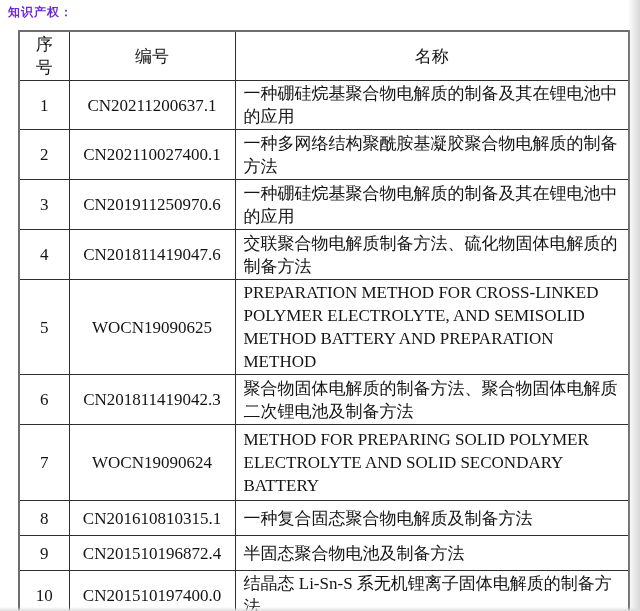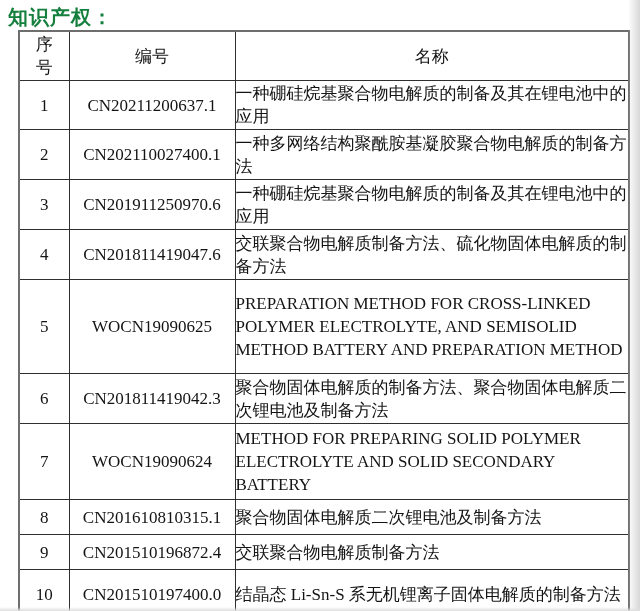--- a/index.html
+++ b/index.html
@@ -13,24 +13,24 @@
     height: 611px;
     overflow: hidden;
     font-family: "Liberation Serif", "DejaVu Serif", serif;
     color: #141414;
   }
   .page-title {
     position: absolute;
     left: 8px;
     top: 4px;
     font-family: Liberation Serif, serif;
-    font-size: 20px;
+    font-size: 12px;
     font-weight: 700;
     letter-spacing: 1px;
-    color: #15803d;
+    color: #6d28d9;
   }
   table.ip-table {
     position: absolute;
     left: 18px;
     top: 30px;
     width: 610px;
     border-collapse: collapse;
     table-layout: fixed;
     border: 2px solid #6e6e6e;
     font-size: 17px;
@@ -45,21 +45,21 @@
     padding: 1px 12px;
     overflow: hidden;
   }
   .ip-table thead tr { height: 38px; }
   .ip-table th {
     font-weight: 400;
     text-align: center;
     font-size: 17px;
   }
   td.cell-no, td.cell-code { text-align: center; }
-  td.cell-name { text-align: left; padding: 1px 0; margin-left: 7px; }
+  td.cell-name { text-align: left; padding: 1px 8px; margin-left: 7px; }
   
   tbody tr:nth-child(1)  { height: 49px; }
   tbody tr:nth-child(2)  { height: 50px; }
   tbody tr:nth-child(3)  { height: 50px; }
   tbody tr:nth-child(4)  { height: 50px; }
   tbody tr:nth-child(5)  { height: 94px; }
   tbody tr:nth-child(6)  { height: 50px; }
   tbody tr:nth-child(7)  { height: 76px; }
   tbody tr:nth-child(8)  { height: 35px; }
   tbody tr:nth-child(9)  { height: 35px; }
@@ -130,26 +130,26 @@
         <td class="cell-name">聚合物固体电解质的制备方法、聚合物固体电解质二次锂电池及制备方法</td>
       </tr>
       <tr>
         <td class="cell-no">7</td>
         <td class="cell-code">WOCN19090624</td>
         <td class="cell-name">METHOD FOR PREPARING SOLID POLYMER ELECTROLYTE  AND SOLID SECONDARY BATTERY</td>
       </tr>
       <tr>
         <td class="cell-no">8</td>
         <td class="cell-code">CN201610810315.1</td>
-        <td class="cell-name">聚合物固体电解质二次锂电池及制备方法</td>
+        <td class="cell-name">一种复合固态聚合物电解质及制备方法</td>
       </tr>
       <tr>
         <td class="cell-no">9</td>
         <td class="cell-code">CN201510196872.4</td>
-        <td class="cell-name">交联聚合物电解质制备方法</td>
+        <td class="cell-name">半固态聚合物电池及制备方法</td>
       </tr>
       <tr>
         <td class="cell-no">10</td>
         <td class="cell-code">CN201510197400.0</td>
         <td class="cell-name">结晶态 Li-Sn-S 系无机锂离子固体电解质的制备方法</td>
       </tr>
     </tbody>
 </table>
 
 <div class="edge-right"></div>

